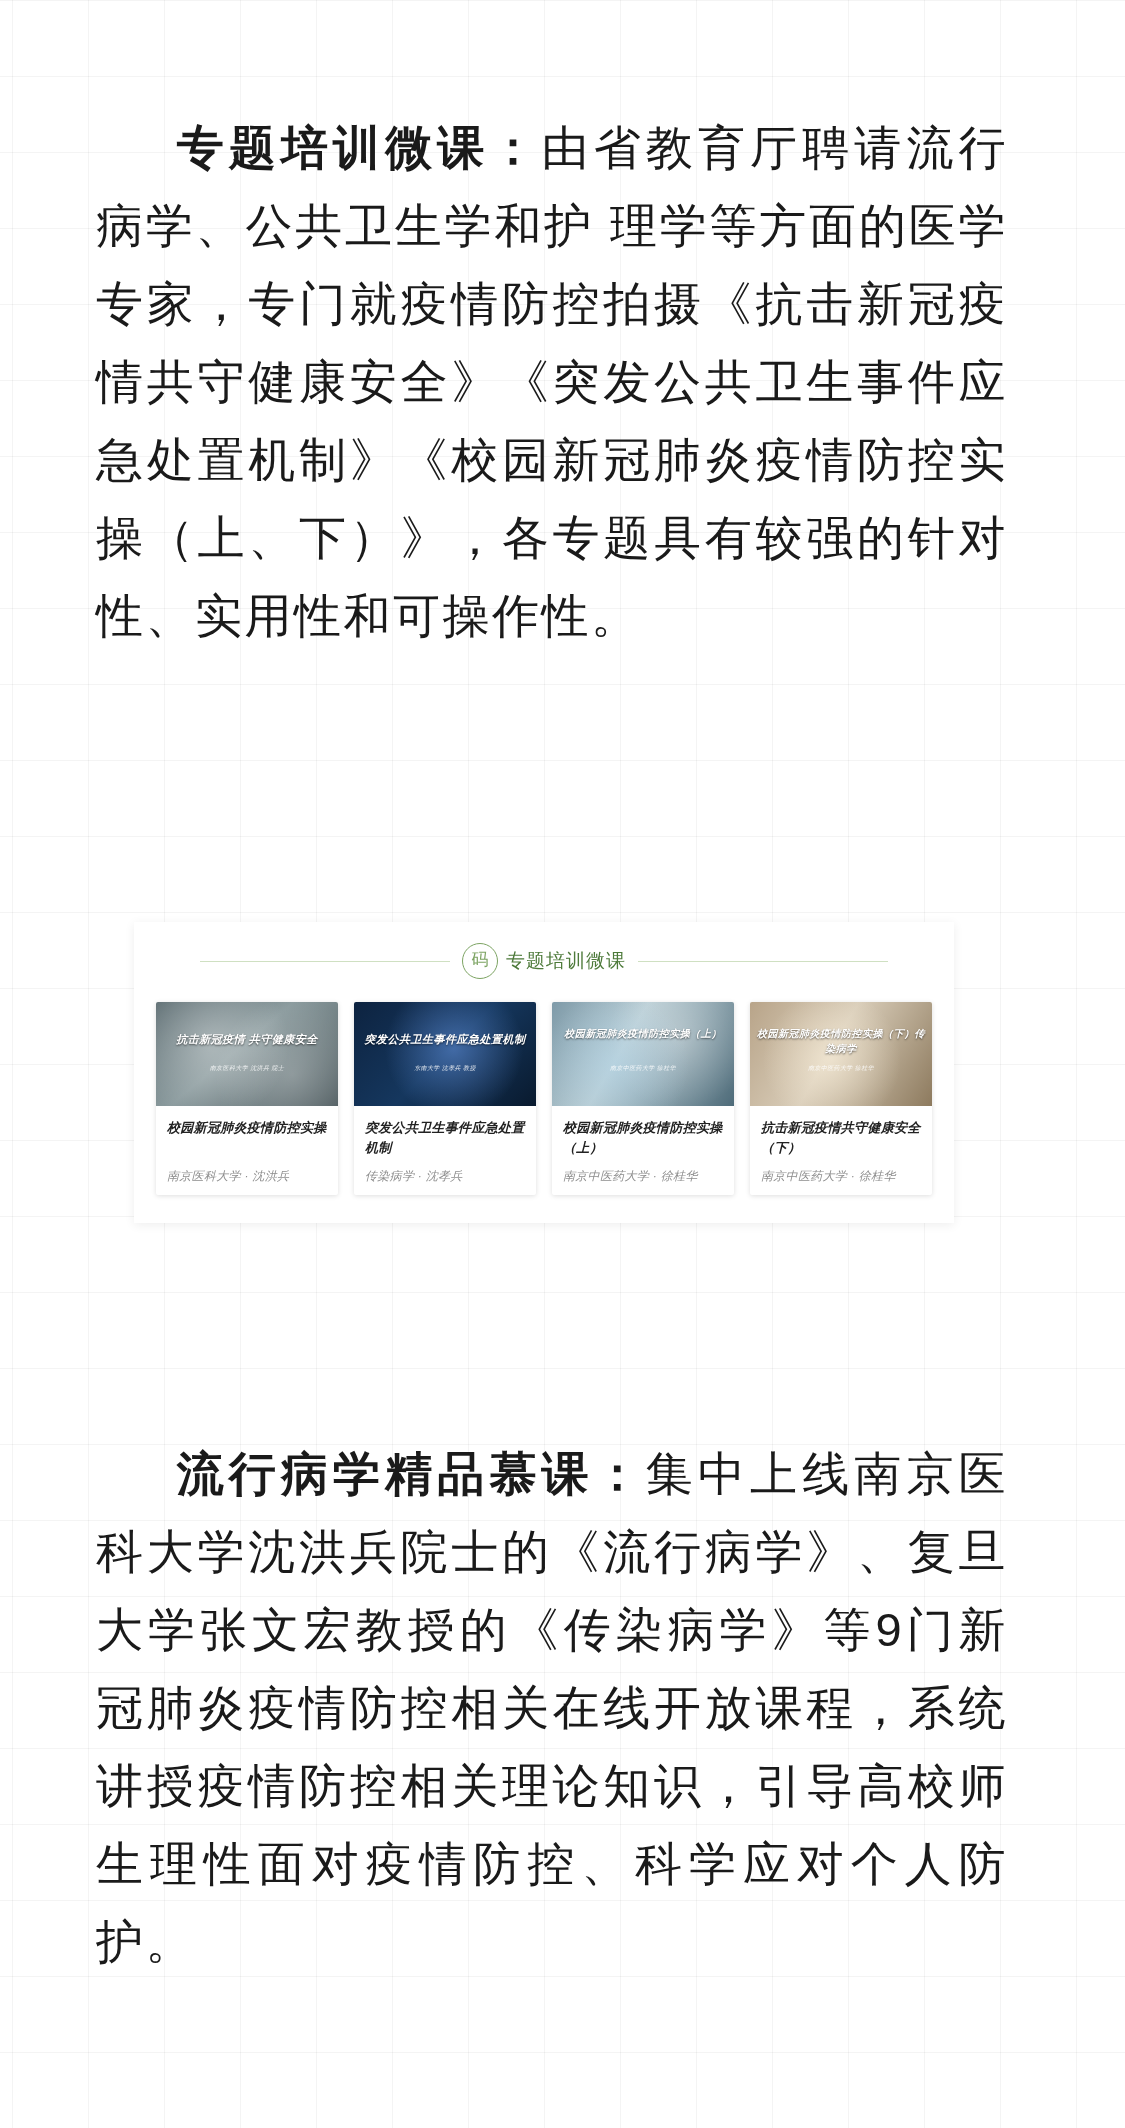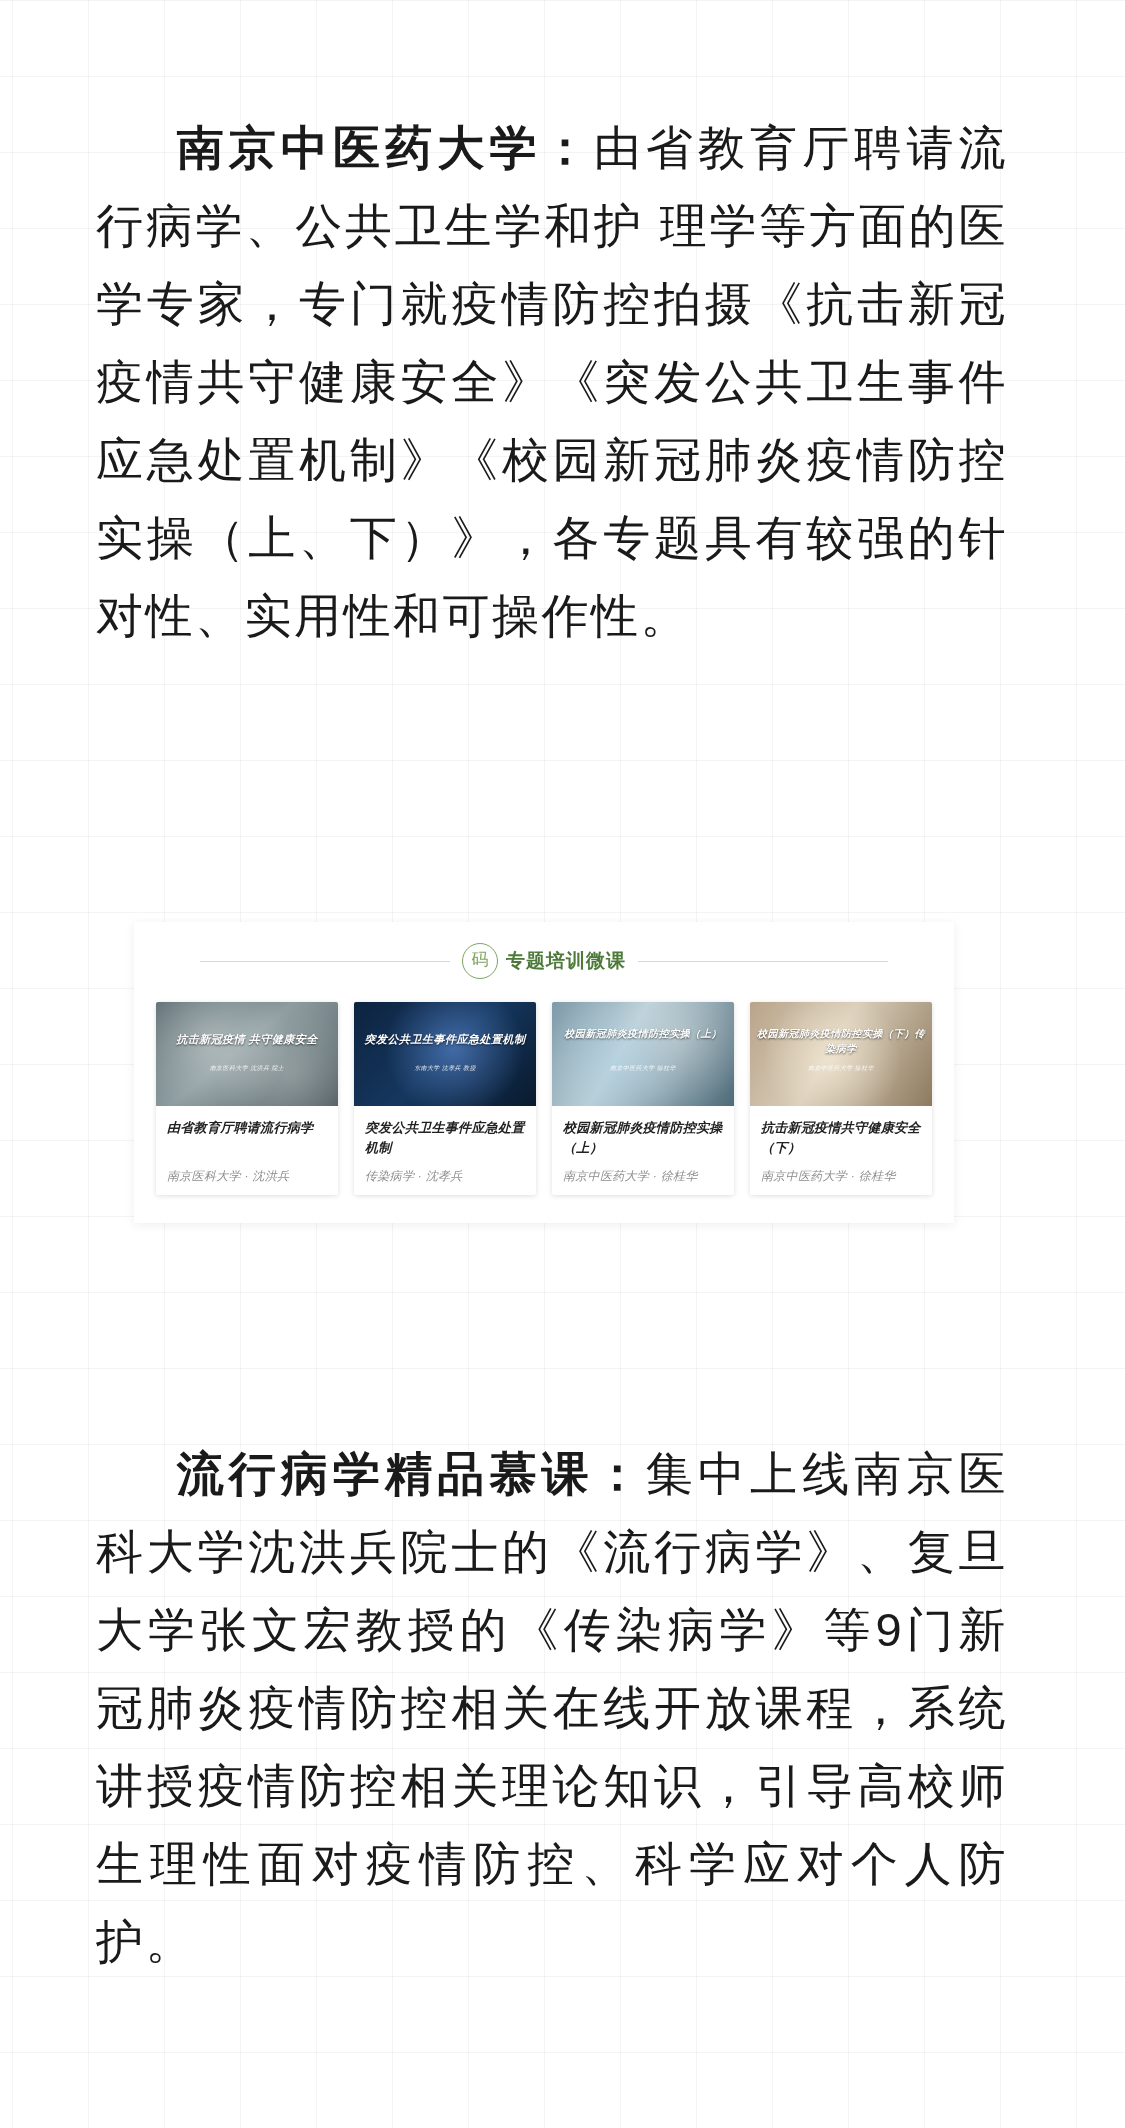--- a/index.html
+++ b/index.html
@@ -87,21 +87,21 @@
     border-radius: 50%;
     color: #7da463;
     font-size: 17px;
     line-height: 31px;
     text-align: center;
     margin-right: 8px;
     flex: none;
   }
   .fig-title {
     font-size: 19px;
-    font-weight: bold;
+    font-weight: normal;
     color: #4d7a3a;
     letter-spacing: 1px;
     white-space: nowrap;
   }
 
   .cards {
     display: flex;
     justify-content: space-between;
     padding: 10px 22px 28px 22px;
     box-sizing: border-box;
@@ -187,40 +187,40 @@
     padding: 10px 0 4px 0;
   }
 </style>
 </head>
 <body>
 
 <div class="page">
 
   <div class="grid-bg"></div>
 
-  <p class="para" id="para-1"><span class="indent"></span><b>南京中医药大学：</b><span>由省教育厅聘请流行病学、公共卫生学和护 理学等方面的医学专家，专门就疫情防控拍摄《抗击新冠疫情共守健康安全》《突发公共卫生事件应急处置机制》《校园新冠肺炎疫情防控实操（上、下）》，各专题具有较强的针对性、实用性和可操作性。</span></p>
+  <p class="para" id="para-1"><span class="indent"></span><b>专题培训微课：</b><span>由省教育厅聘请流行病学、公共卫生学和护 理学等方面的医学专家，专门就疫情防控拍摄《抗击新冠疫情共守健康安全》《突发公共卫生事件应急处置机制》《校园新冠肺炎疫情防控实操（上、下）》，各专题具有较强的针对性、实用性和可操作性。</span></p>
 
   <div class="figure">
 
     <div class="fig-header">
       <div class="fig-rule"></div>
       <div class="fig-badge">码</div>
       <div class="fig-title">专题培训微课</div>
       <div class="fig-rule"></div>
     </div>
 
     <div class="cards">
 
       <div class="card">
         <div class="card-thumb thumb-1">
           <div class="thumb-text">抗击新冠疫情 共守健康安全</div>
           <div class="thumb-sub">南京医科大学 沈洪兵 院士</div>
         </div>
         <div class="card-body">
-          <div class="card-title">由省教育厅聘请流行病学</div>
+          <div class="card-title">校园新冠肺炎疫情防控实操</div>
           <div class="card-meta">南京医科大学 · 沈洪兵</div>
         </div>
       </div>
 
       <div class="card">
         <div class="card-thumb thumb-2">
           <div class="thumb-text">突发公共卫生事件应急处置机制</div>
           <div class="thumb-sub">东南大学 沈孝兵 教授</div>
         </div>
         <div class="card-body">

